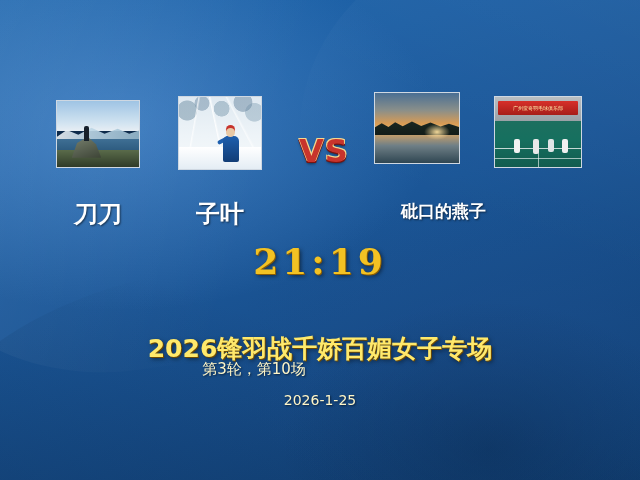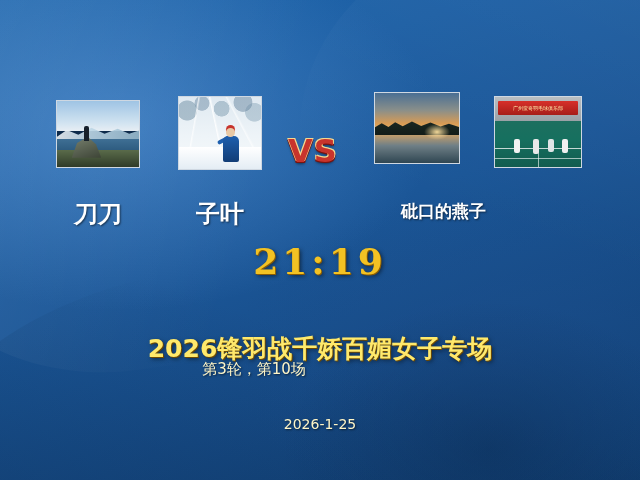--- a/index.html
+++ b/index.html
@@ -191,21 +191,21 @@
   }
   #name-1 { left: 56px; top: 198px; width: 84px; text-align: center; font-size: 24px; }
   #name-2 { left: 178px; top: 198px; width: 84px; text-align: center; font-size: 24px; }
   #name-3 { left: 384px; top: 200px; width: 102px; text-align: right; font-size: 17px; }
   #name-4 { left: 494px; top: 198px; width: 88px; text-align: center; font-size: 24px; }
 
   
   #vs-label {
     position: absolute;
     left: 288px; top: 132px;
-    width: 72px; 
+    width: 72px; text-align: center;
     font-family: "DejaVu Sans", sans-serif;
     font-weight: bold;
     font-size: 32px;
     letter-spacing: 1px;
     color: #c8342c;
     text-shadow:
       -1px -1px 0 #f4d98f,
        1px -1px 0 #f4d98f,
       -1px  1px 0 #7a1410,
        1px  1px 0 #7a1410,
@@ -250,21 +250,20 @@
     text-shadow: 1px 1px 2px rgba(0,0,0,0.55);
   }
   #date-line {
     position: absolute;
     left: 0; top: 392px; width: 640px;
     text-align: center;
     font-family: "DejaVu Sans", sans-serif;
     font-size: 14px;
     color: #fff6c8;
     text-shadow: 1px 1px 2px rgba(0,0,0,0.55);
-    margin-top: 24px;
   }
 </style>
 </head>
 <body>
 
 <div id="stage">
 
   <div class="sweep a"></div>
   <div class="sweep b"></div>
   <div class="sweep c"></div>

